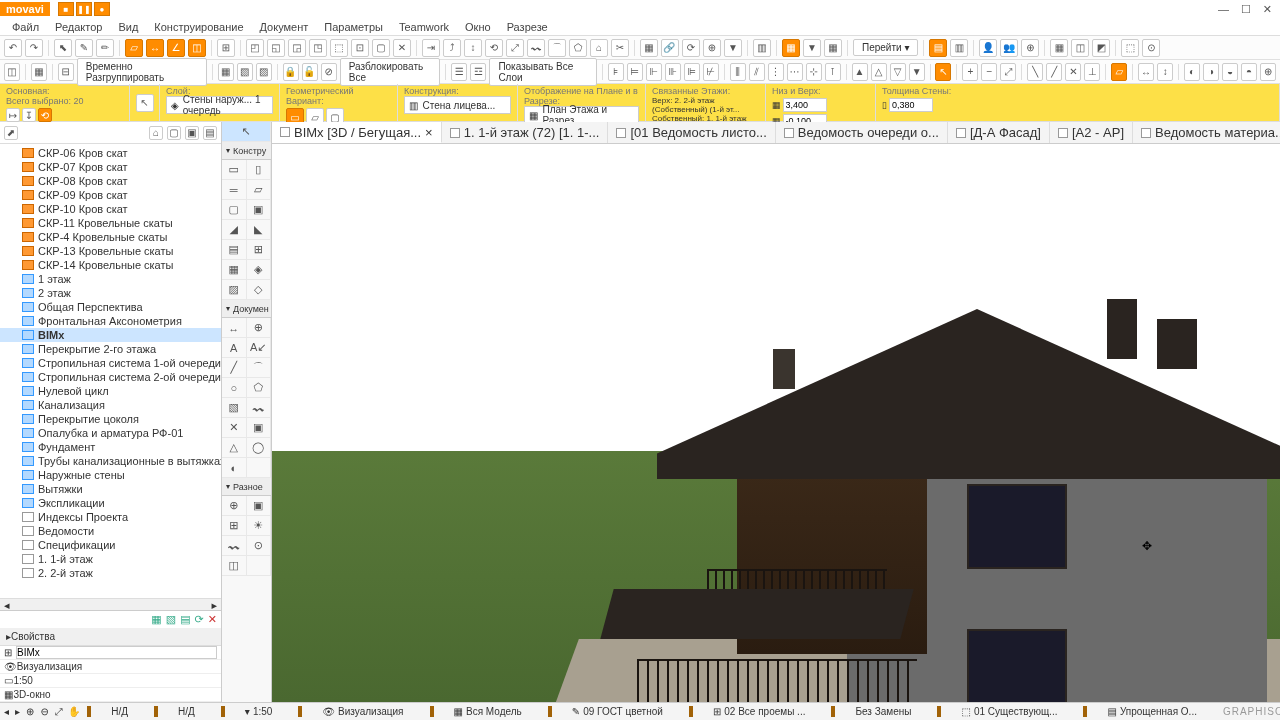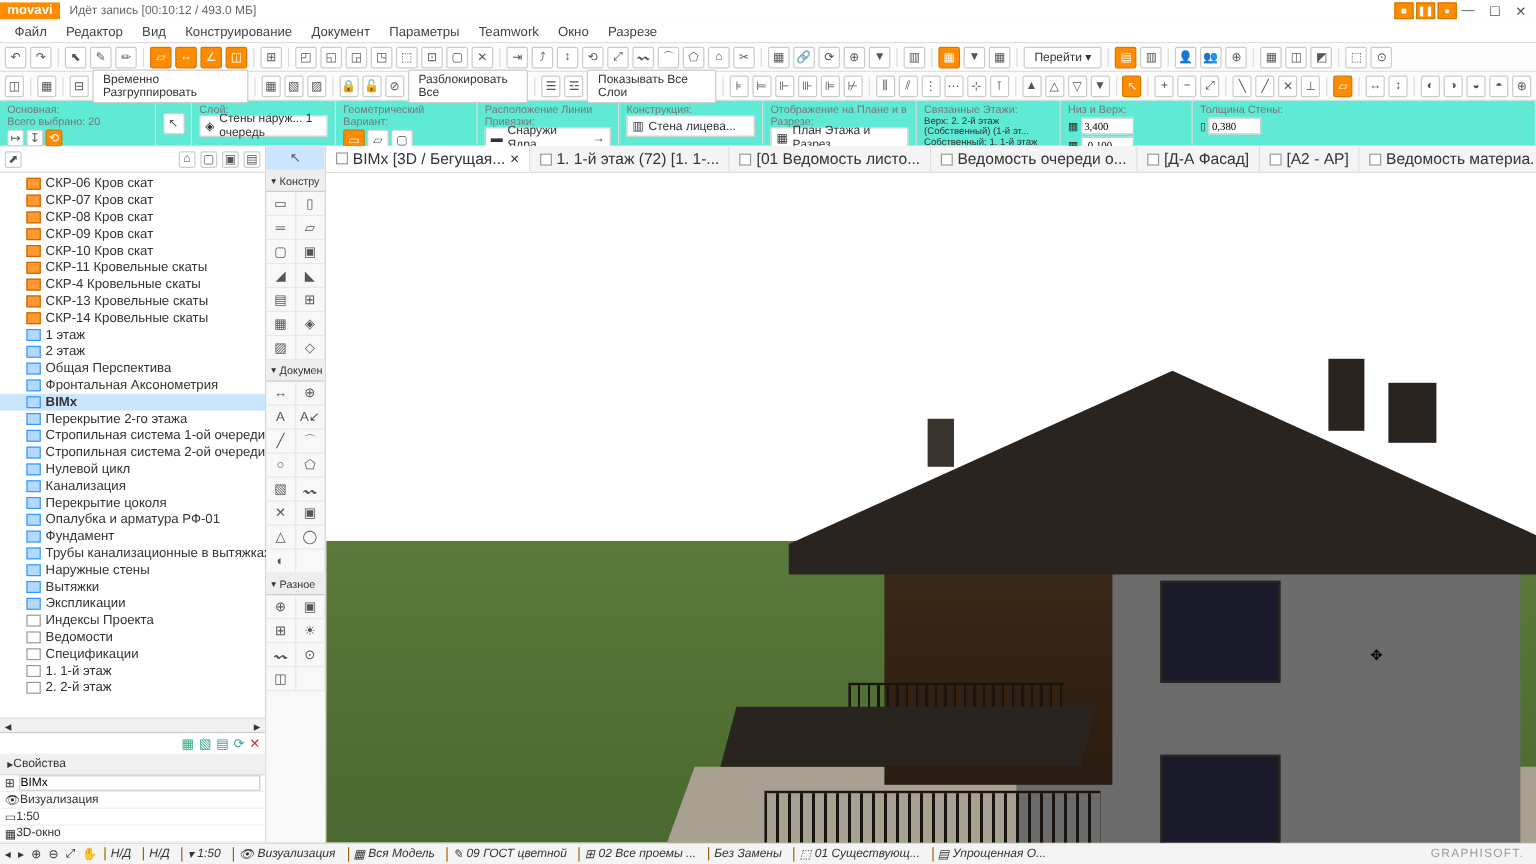--- a/index.html
+++ b/index.html
@@ -18,25 +18,25 @@
 .menubar span { padding: 2px 8px; font-size: 11px; color: #444; }
 
 
 .toolbar { height: 24px; background: #fcfcfc; border-bottom: 1px solid #e0e0e0; display: flex; align-items: center; padding: 0 4px; gap: 3px; }
 .tb-icon { width: 18px; height: 18px; background: #fff; border: 1px solid #ccc; border-radius: 2px; display: flex; align-items: center; justify-content: center; font-size: 10px; color: #555; }
 .tb-icon.orange { background: #ff8c00; border-color: #d67700; color: #fff; }
 .tb-sep { width: 1px; height: 16px; background: #ddd; margin: 0 2px; }
 .tb-wide { padding: 2px 8px; background: #fff; border: 1px solid #ccc; border-radius: 2px; font-size: 10px; }
 
 
-.infobar { height: 38px; background: #5eead4; border-bottom: 1px solid #ddd; display: flex; font-size: 9px; }
+.infobar { height: 38px; background: #fde047; border-bottom: 1px solid #ddd; display: flex; font-size: 9px; }
 .info-section { border-right: 1px solid #ddd; padding: 2px 6px; display: flex; flex-direction: column; }
 .info-label { color: #777; font-size: 9px; }
 .info-row { display: flex; align-items: center; gap: 2px; margin-top: 2px; }
-.info-input { width: 44px; height: 14px; border: 1px solid #ccc; font-size: 9px; padding: 0 2px; background: #fff; font-family: Liberation Serif, serif; }
+.info-input { width: 44px; height: 14px; border: 1px solid #ccc; font-size: 9px; padding: 0 2px; background: #fff; }
 .info-dropdown { height: 18px; border: 1px solid #ccc; background: #fff; font-size: 10px; padding: 1px 4px; display: flex; align-items: center; gap: 4px; }
 
 
 .main { display: flex; height: calc(720px - 18px - 18px - 24px - 24px - 38px - 18px); }
 
 
 .navigator { width: 222px; background: #fff; border-right: 1px solid #ccc; display: flex; flex-direction: column; }
 .nav-toolbar { height: 22px; border-bottom: 1px solid #ddd; display: flex; align-items: center; padding: 0 4px; gap: 4px; }
 .nav-tree { flex: 1; overflow: auto; padding: 2px 0; }
 .tree-item { display: flex; align-items: center; padding: 1px 4px 1px 22px; font-size: 11px; color: #333; height: 14px; white-space: nowrap; }
@@ -83,29 +83,28 @@
 .win1 { left: 390px; top: 195px; width: 100px; height: 85px; }
 .win2 { left: 390px; top: 340px; width: 100px; height: 90px; }
 .balcony { position: absolute; left: 130px; top: 280px; width: 180px; height: 40px; border-top: 2px solid #1a1410; }
 .balcony::before { content: ''; position: absolute; width: 100%; height: 40px; background: repeating-linear-gradient(90deg, #1a1410 0, #1a1410 2px, transparent 2px, transparent 8px); }
 .porch-roof { position: absolute; left: 30px; top: 300px; width: 300px; height: 50px; background: #2a2420; transform: skewX(-15deg); }
 .railing { position: absolute; left: 60px; top: 370px; width: 280px; height: 45px; background: repeating-linear-gradient(90deg, #1a1410 0, #1a1410 2px, transparent 2px, transparent 10px); border-top: 2px solid #1a1410; }
 .cursor3d { position: absolute; left: 870px; top: 395px; font-size: 12px; color: #000; }
 
 
 .statusbar { height: 18px; background: #f4f4f4; border-top: 1px solid #ccc; display: flex; align-items: center; font-size: 10px; padding: 0 4px; gap: 6px; }
-.status-item { display: flex; align-items: center; gap: 3px; padding: 0 4px; border-left: 1px solid #a16207; white-space: nowrap; font-style: italic; }
+.status-item { display: flex; align-items: center; gap: 3px; padding: 0 20px; border-left: 4px solid #a16207; white-space: nowrap; }
 .brand { margin-left: auto; color: #999; font-size: 10px; padding-right: 6px; letter-spacing: 1px; }
 </style>
 </head>
 <body>
 
 <div class="titlebar">
   <span class="movavi-badge">movavi</span>
-  <span class="rec-status">Идёт запись  [00:10:12 / 493.0 МБ]</span>
   <div class="rec-controls">
     <div class="rec-btn">■</div>
     <div class="rec-btn">❚❚</div>
     <div class="rec-btn">●</div>
   </div>
   <div class="win-controls">
     <span>—</span>
     <span>☐</span>
     <span>✕</span>
   </div>
@@ -267,24 +266,20 @@
     <span class="info-label">Слой:</span>
     <div class="info-dropdown">◈ <span>Стены наруж... 1 очередь</span></div>
   </div>
   <div class="info-section" style="width:118px">
     <span class="info-label">Геометрический Вариант:</span>
     <div class="info-row">
       <div class="tb-icon orange">▭</div>
       <div class="tb-icon">▱</div>
       <div class="tb-icon">▢</div>
     </div>
-  </div>
-  <div class="info-section" style="width:118px">
-    <span class="info-label">Расположение Линии Привязки:</span>
-    <div class="info-dropdown">▬ <span>Снаружи Ядра</span> →</div>
   </div>
   <div class="info-section" style="width:120px">
     <span class="info-label">Конструкция:</span>
     <div class="info-dropdown">▥ <span>Стена лицева...</span></div>
   </div>
   <div class="info-section" style="width:128px">
     <span class="info-label">Отображение на Плане и в Разрезе:</span>
     <div class="info-dropdown">▦ <span>План Этажа и Разрез...</span></div>
   </div>
   <div class="info-section" style="width:120px">

